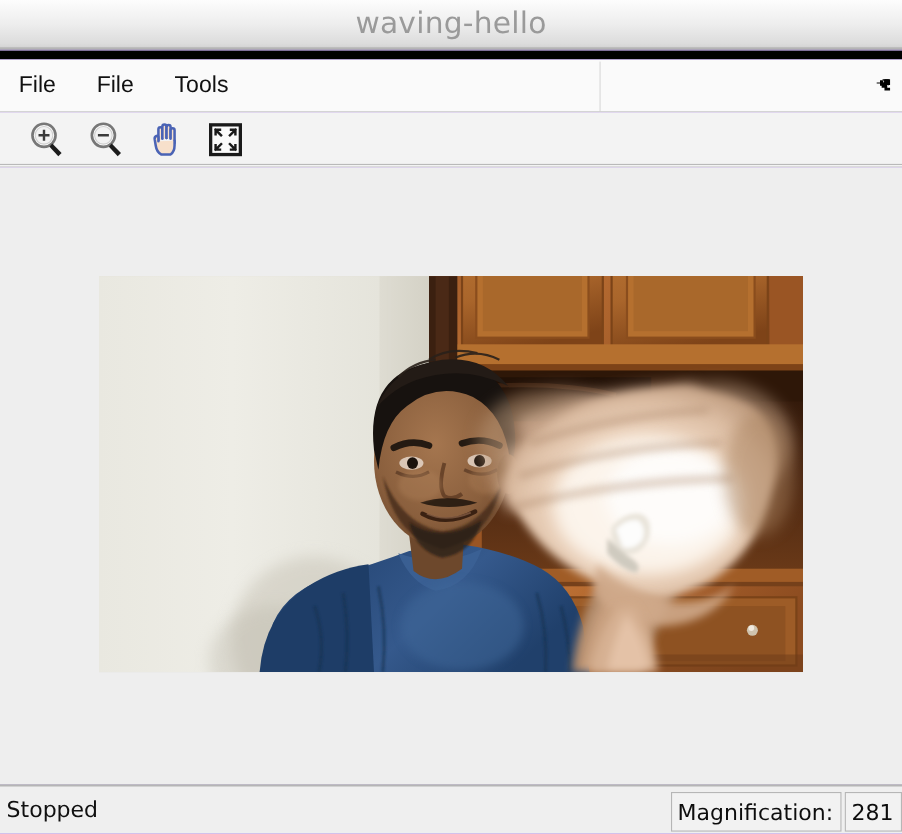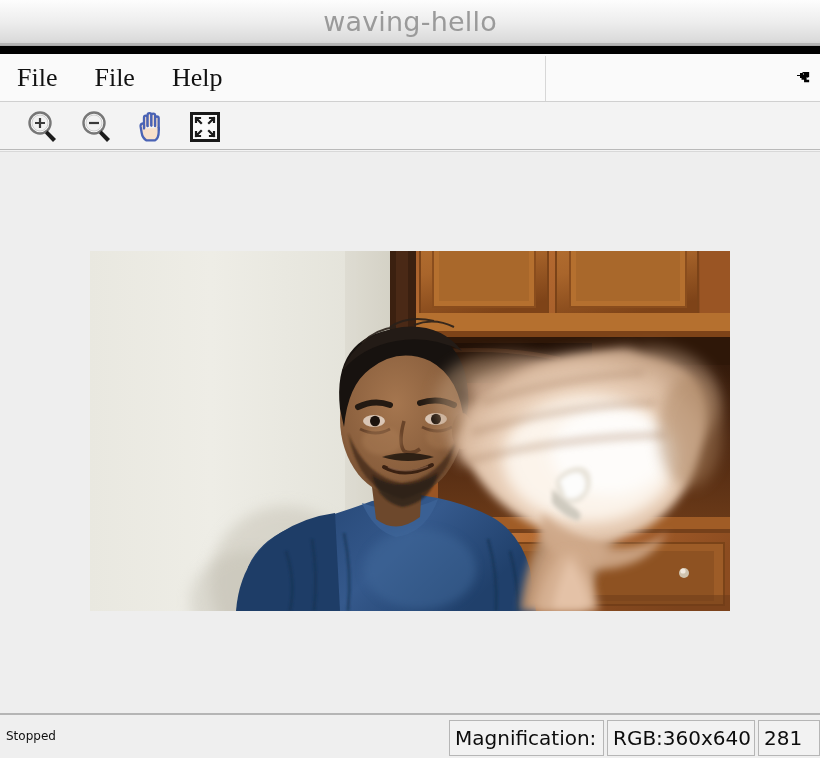--- a/index.html
+++ b/index.html
@@ -67,25 +67,25 @@
   .menubar {
     position: relative;
     flex: 0 0 48px;
     height: 48px;
     background: #fafafa;
     display: flex;
     align-items: center;
     box-sizing: border-box;
   }
   .menu-item {
-    font-size: 26px;
+    font-size: 21px;
     color: #111111;
     padding: 0 0;
     margin-right: 37px;
-    font-family: Liberation Serif, serif;
+    font-family: Liberation Sans, sans-serif;
     line-height: 48px;
     white-space: nowrap;
     cursor: default;
   }
   .menu-item:first-child { margin-left: 17px; }
   .menu-divider {
     position: absolute;
     left: 545px;
     top: 2px;
     bottom: 0px;
@@ -169,21 +169,21 @@
     align-items: center;
     box-sizing: border-box;
   }
   .status-topline {
     position: absolute;
     left: 0; right: 0; top: 0;
     height: 2px;
     background: #b5b5b5;
   }
   .status-text {
-    font-size: 12px;
+    font-size: 20px;
     color: #101010;
     margin-left: 6px;
     font-family: "DejaVu Sans", sans-serif;
     white-space: nowrap;
   }
   .status-panels {
     position: absolute;
     right: 0;
     top: 7px;
     display: flex;
@@ -199,37 +199,37 @@
     font-size: 20px;
     color: #0d0d0d;
     font-family: "DejaVu Sans", sans-serif;
     overflow: hidden;
     white-space: nowrap;
     padding: 0 5px;
     margin-left: 3px;
   }
   .panel-mag { width: 155px; }
   .panel-rgb { width: 148px; }
-  .panel-frame { width: 62px; }
+  .panel-frame { width: 52px; }
 </style>
 </head>
 <body>
 
 <div class="window">
 
   <div class="titlebar">
     <div class="titlebar-text">waving-hello</div>
     <div class="title-underline"></div>
   </div>
   <div class="black-strip"></div>
 
   <div class="menubar">
     <div class="menu-item">File</div>
     <div class="menu-item">File</div>
-    <div class="menu-item">Help</div>
+    <div class="menu-item">Tools</div>
     <div class="menu-divider"></div>
     <div class="undock-icon">
       <svg width="18" height="18" viewBox="0 0 18 18">
         <path d="M3 4 L3 8 L6 8 L6 5 L9 5 L9 10 L6 10 L6 7 L3 7" fill="#000000"></path>
         <path d="M9 3 L15 3 L15 9 L12 9 L12 12 L15 12 L15 15 L9 15 L9 12 L6 12 L6 9 L9 9 Z" fill="#000000" transform="translate(-1,-1) scale(0.85) translate(4,3)"></path>
         <path d="M8 4 L14 4 L14 10 L12 8 L9 11 L7 9 L10 6 Z" fill="#000000"></path>
       </svg>
     </div>
     <div class="menubar-bottom"></div>
   </div>
@@ -523,18 +523,17 @@
         <rect x="0" y="0" width="640" height="360" fill="none"></rect>
       </svg>
     </div>
   </div>
 
   <div class="statusbar">
     <div class="status-topline"></div>
     <div class="status-text">Stopped</div>
     <div class="status-panels">
       <div class="status-panel panel-mag">Magnification: 10</div>
-      <div class="status-panel panel-rgb">RGB:360x640</div>
       <div class="status-panel panel-frame">281</div>
     </div>
   </div>
 
 </div>
 
 </body></html>

